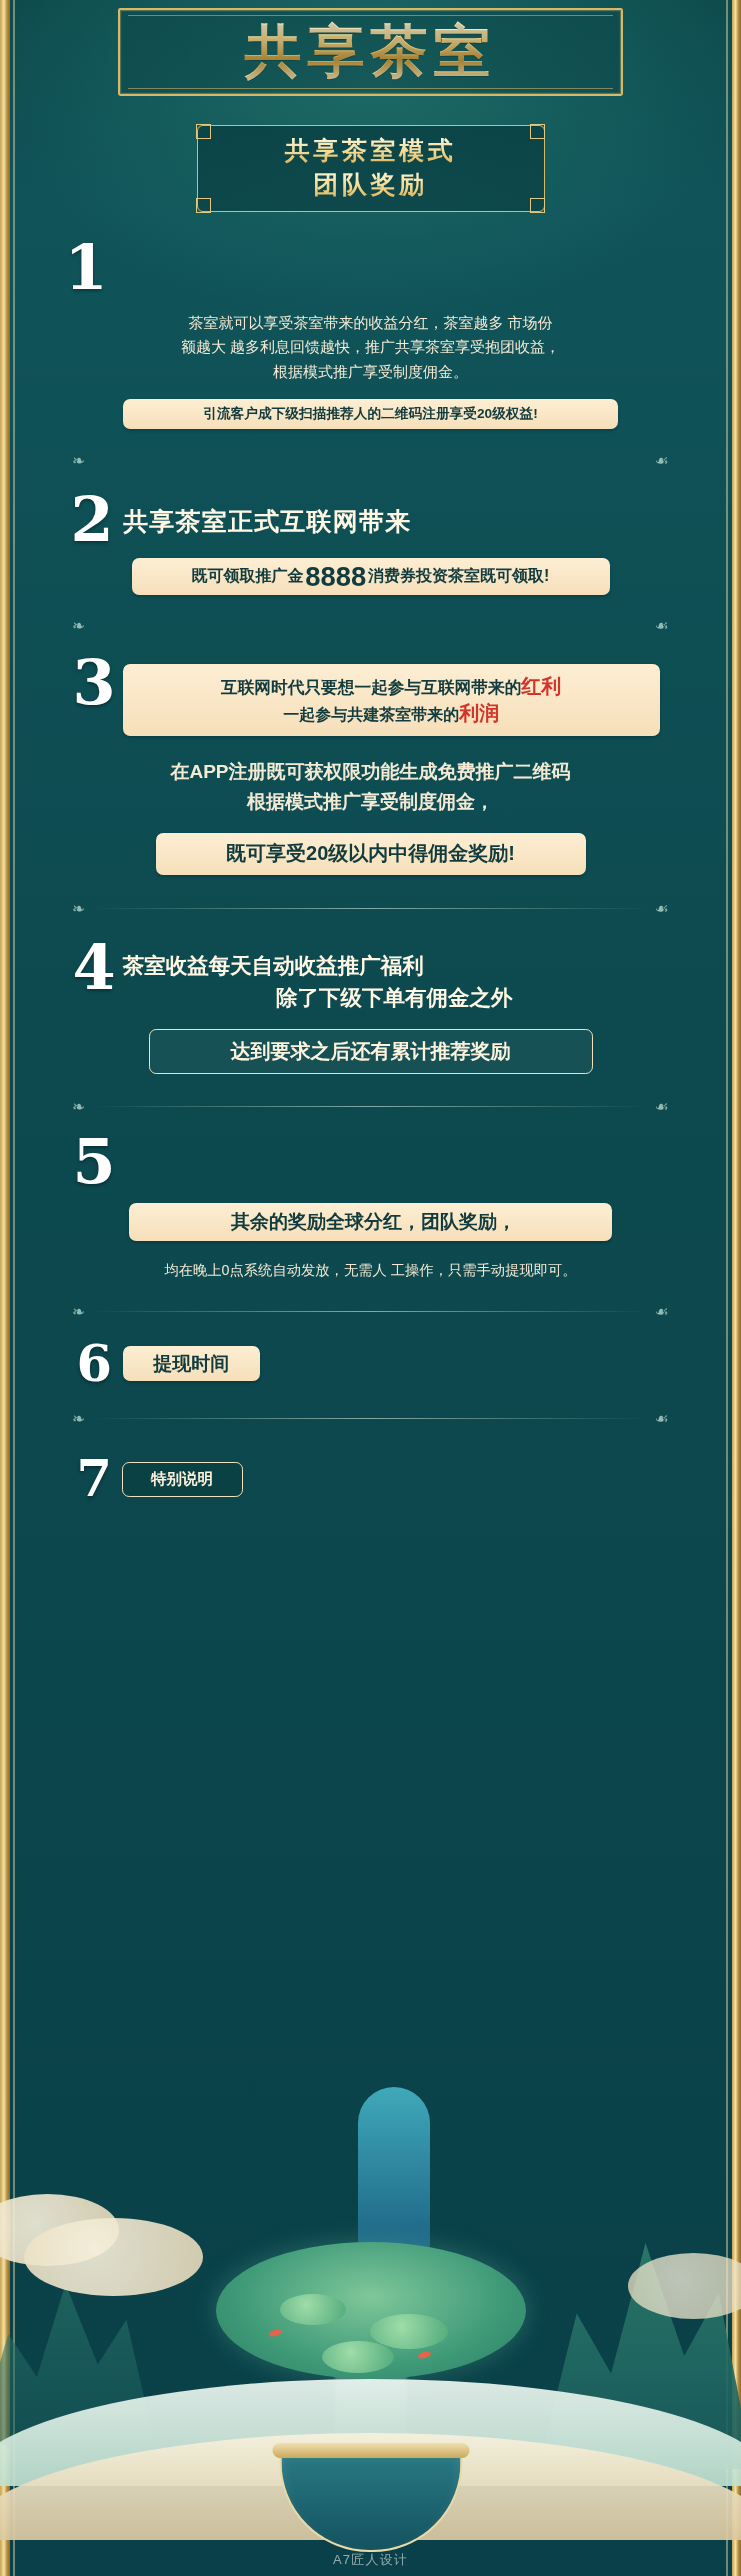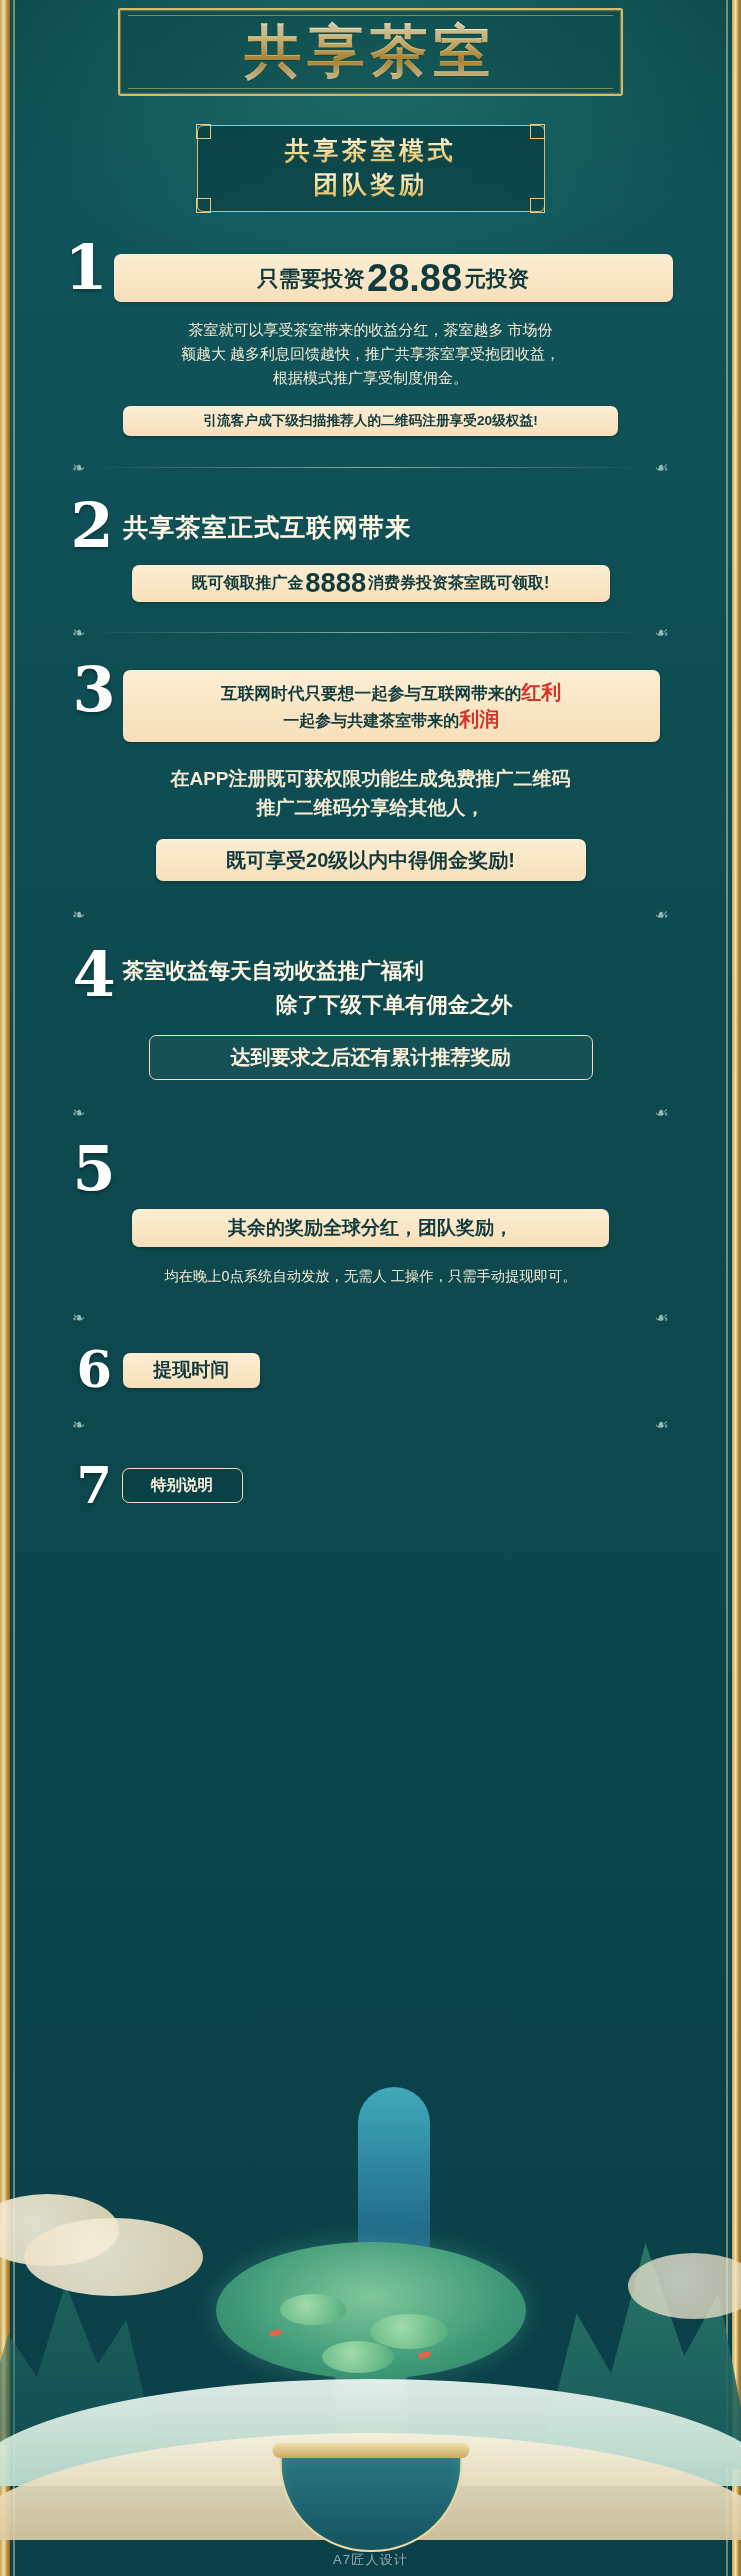--- a/index.html
+++ b/index.html
@@ -213,25 +213,20 @@
       <span class="corner c-bl"></span>
       <span class="corner c-br"></span>
       <div class="sub-line">共享茶室模式</div>
       <div class="sub-line">团队奖励</div>
     </div>
   </div>
 
   <div class="section" style="margin-top:27.4px;">
     <div style="display:flex;align-items:flex-start;gap:6px;padding-left:25px;">
       <div class="num">1</div>
-      <div class="cream-bar" style="flex:1;height:48px;margin-top:14.3px;margin-right:29px;">
-        <span style="font-size:21.5px;font-weight:bold;">只需要投资</span>
-        <span style="font-size:38px;font-weight:bold;margin:0 2.4px;">28.88</span>
-        <span style="font-size:21.5px;font-weight:bold;">元投资</span>
-      </div>
     </div>
 
     <div class="plain-text" style="margin-top:15.5px;font-size:15px;line-height:1.62;">
       <div>茶室就可以享受茶室带来的收益分红，茶室越多 市场份</div>
       <div>额越大  越多利息回馈越快，推广共享茶室享受抱团收益，</div>
       <div>根据模式推广享受制度佣金。</div>
     </div>
 
     <div class="cream-bar" style="width:495px;height:30px;margin:15.5px auto 0;">
       <span style="font-size:13.7px;font-weight:bold;">引流客户成下级扫描推荐人的二维码注册享受20级权益!</span>
@@ -274,60 +269,60 @@
           <span>互联网时代只要想一起参与互联网带来的</span><span style="color:#d3342a;font-size:20px;">红利</span>
         </div>
         <div style="font-size:16px;font-weight:bold;line-height:1.35;">
           <span>一起参与共建茶室带来的</span><span style="color:#d3342a;font-size:20px;">利润</span>
         </div>
       </div>
     </div>
 
     <div class="plain-text" style="margin-top:21.5px;font-size:19px;font-weight:bold;line-height:1.55;">
       <div>在APP注册既可获权限功能生成免费推广二维码</div>
-      <div>推广二维码分享给其他人，</div>
+      <div>根据模式推广享受制度佣金，</div>
     </div>
 
     <div class="cream-bar" style="width:430px;height:42px;margin:16.7px auto 0;">
       <span style="font-size:20px;font-weight:bold;">既可享受20级以内中得佣金奖励!</span>
     </div>
   </div>
 
   <div class="divider" style="margin-top:26px;">
     <span class="curl">❧</span>
     <span class="line"></span>
     <span class="curl">☙</span>
   </div>
 
   <div class="section" style="margin-top:24px;">
     <div style="display:flex;align-items:flex-start;gap:7.2px;padding-left:33px;">
       <div class="num">4</div>
       <div style="flex:1;margin-top:9.5px;">
-        <div style="font-size:21.5px;font-weight:bold;color:#fff7e3;line-height:1.5;font-family:Liberation Mono, monospace;">茶室收益每天自动收益推广福利</div>
+        <div style="font-size:21.5px;font-weight:bold;color:#fff7e3;line-height:1.5;">茶室收益每天自动收益推广福利</div>
         <div style="font-size:21.5px;font-weight:bold;color:#fff7e3;line-height:1.5;text-align:center;padding-right:36px;">除了下级下单有佣金之外</div>
       </div>
     </div>
 
     <div class="outline-bar" style="width:442px;height:43px;margin:14.3px auto 0;">
       <span style="font-size:20px;font-weight:bold;">达到要求之后还有累计推荐奖励</span>
     </div>
   </div>
 
   <div class="divider" style="margin-top:25px;">
     <span class="curl">❧</span>
     <span class="line"></span>
     <span class="curl">☙</span>
   </div>
 
   <div class="section" style="margin-top:20px;">
     <div style="display:flex;align-items:flex-start;gap:7.2px;padding-left:33px;">
       <div class="num">5</div>
     </div>
 
-    <div class="cream-bar" style="width:477px;height:38px;margin:13px auto 0;">
+    <div class="cream-bar" style="width:477px;height:38px;margin:13px auto 0;padding-left:6px;">
       <span style="font-size:19px;font-weight:bold;">其余的奖励全球分红，团队奖励，</span>
     </div>
 
     <div class="plain-text" style="margin-top:20px;font-size:14.3px;">均在晚上0点系统自动发放，无需人 工操作，只需手动提现即可。</div>
   </div>
 
   <div class="divider" style="margin-top:24px;">
     <span class="curl">❧</span>
     <span class="line"></span>
     <span class="curl">☙</span>

